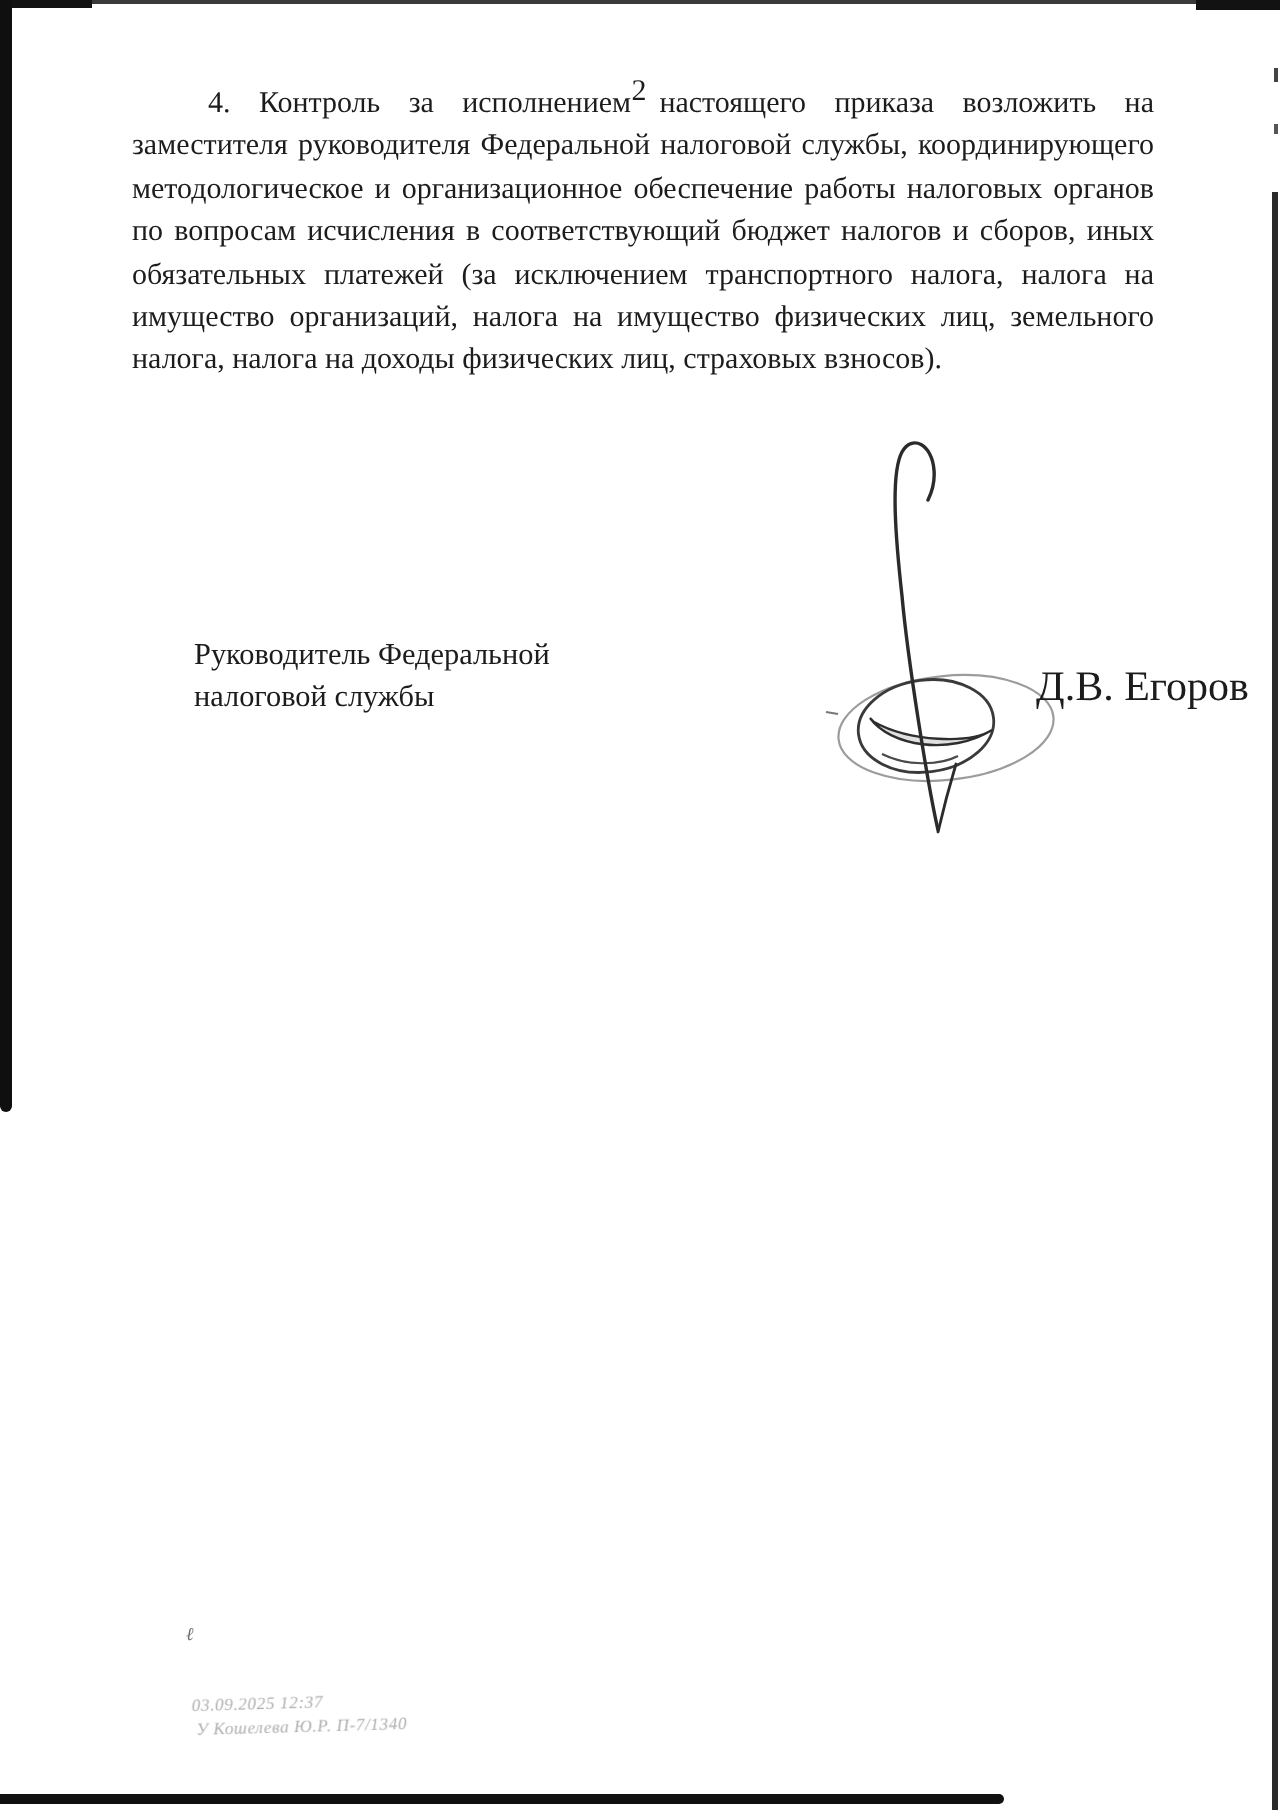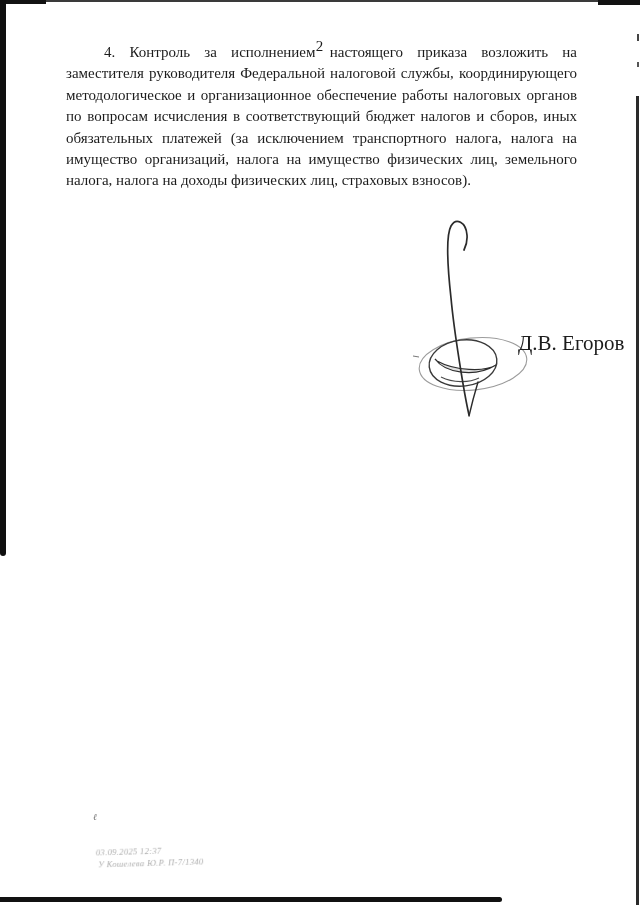--- a/index.html
+++ b/index.html
@@ -77,20 +77,24 @@
     <path d="M 42 146 C 52 160, 82 165, 103 152 C 92 159, 62 158, 44 148 Z" stroke="#2e2e2e" stroke-width="1.2" fill="#2e2e2e" fill-opacity="0.15"></path>
     <path d="M 48 164 C 60 170, 76 170, 86 165" stroke="#4a4a4a" stroke-width="1.1"></path>
 
     <path d="M 20 143 L 26 144" stroke="#777" stroke-width="1"></path>
 
     <path d="M 76 202 C 71 180, 61 118, 58 85 C 55 58, 52 24, 58 13 C 63 4, 73 9, 74 22 C 74.5 28, 73 33, 71 37" stroke="#2b2b2b" stroke-width="1.7" stroke-linecap="round"></path>
 
     <path d="M 76 203 C 79 190, 82 179, 85 169" stroke="#2b2b2b" stroke-width="1.4" stroke-linecap="round"></path>
   </svg>
 
+  <div class="sig-title">
+    <div>Руководитель Федеральной</div>
+    <div>налоговой службы</div>
+  </div>
 
   <div class="sig-name">Д.В. Егоров</div>
 
   <div class="stamp">
     <div class="l1">03.09.2025 12:37</div>
     <div class="l2">У Кошелева Ю.Р. П-7/1340</div>
   </div>
 
   <div class="stray-mark">ℓ</div>
 

